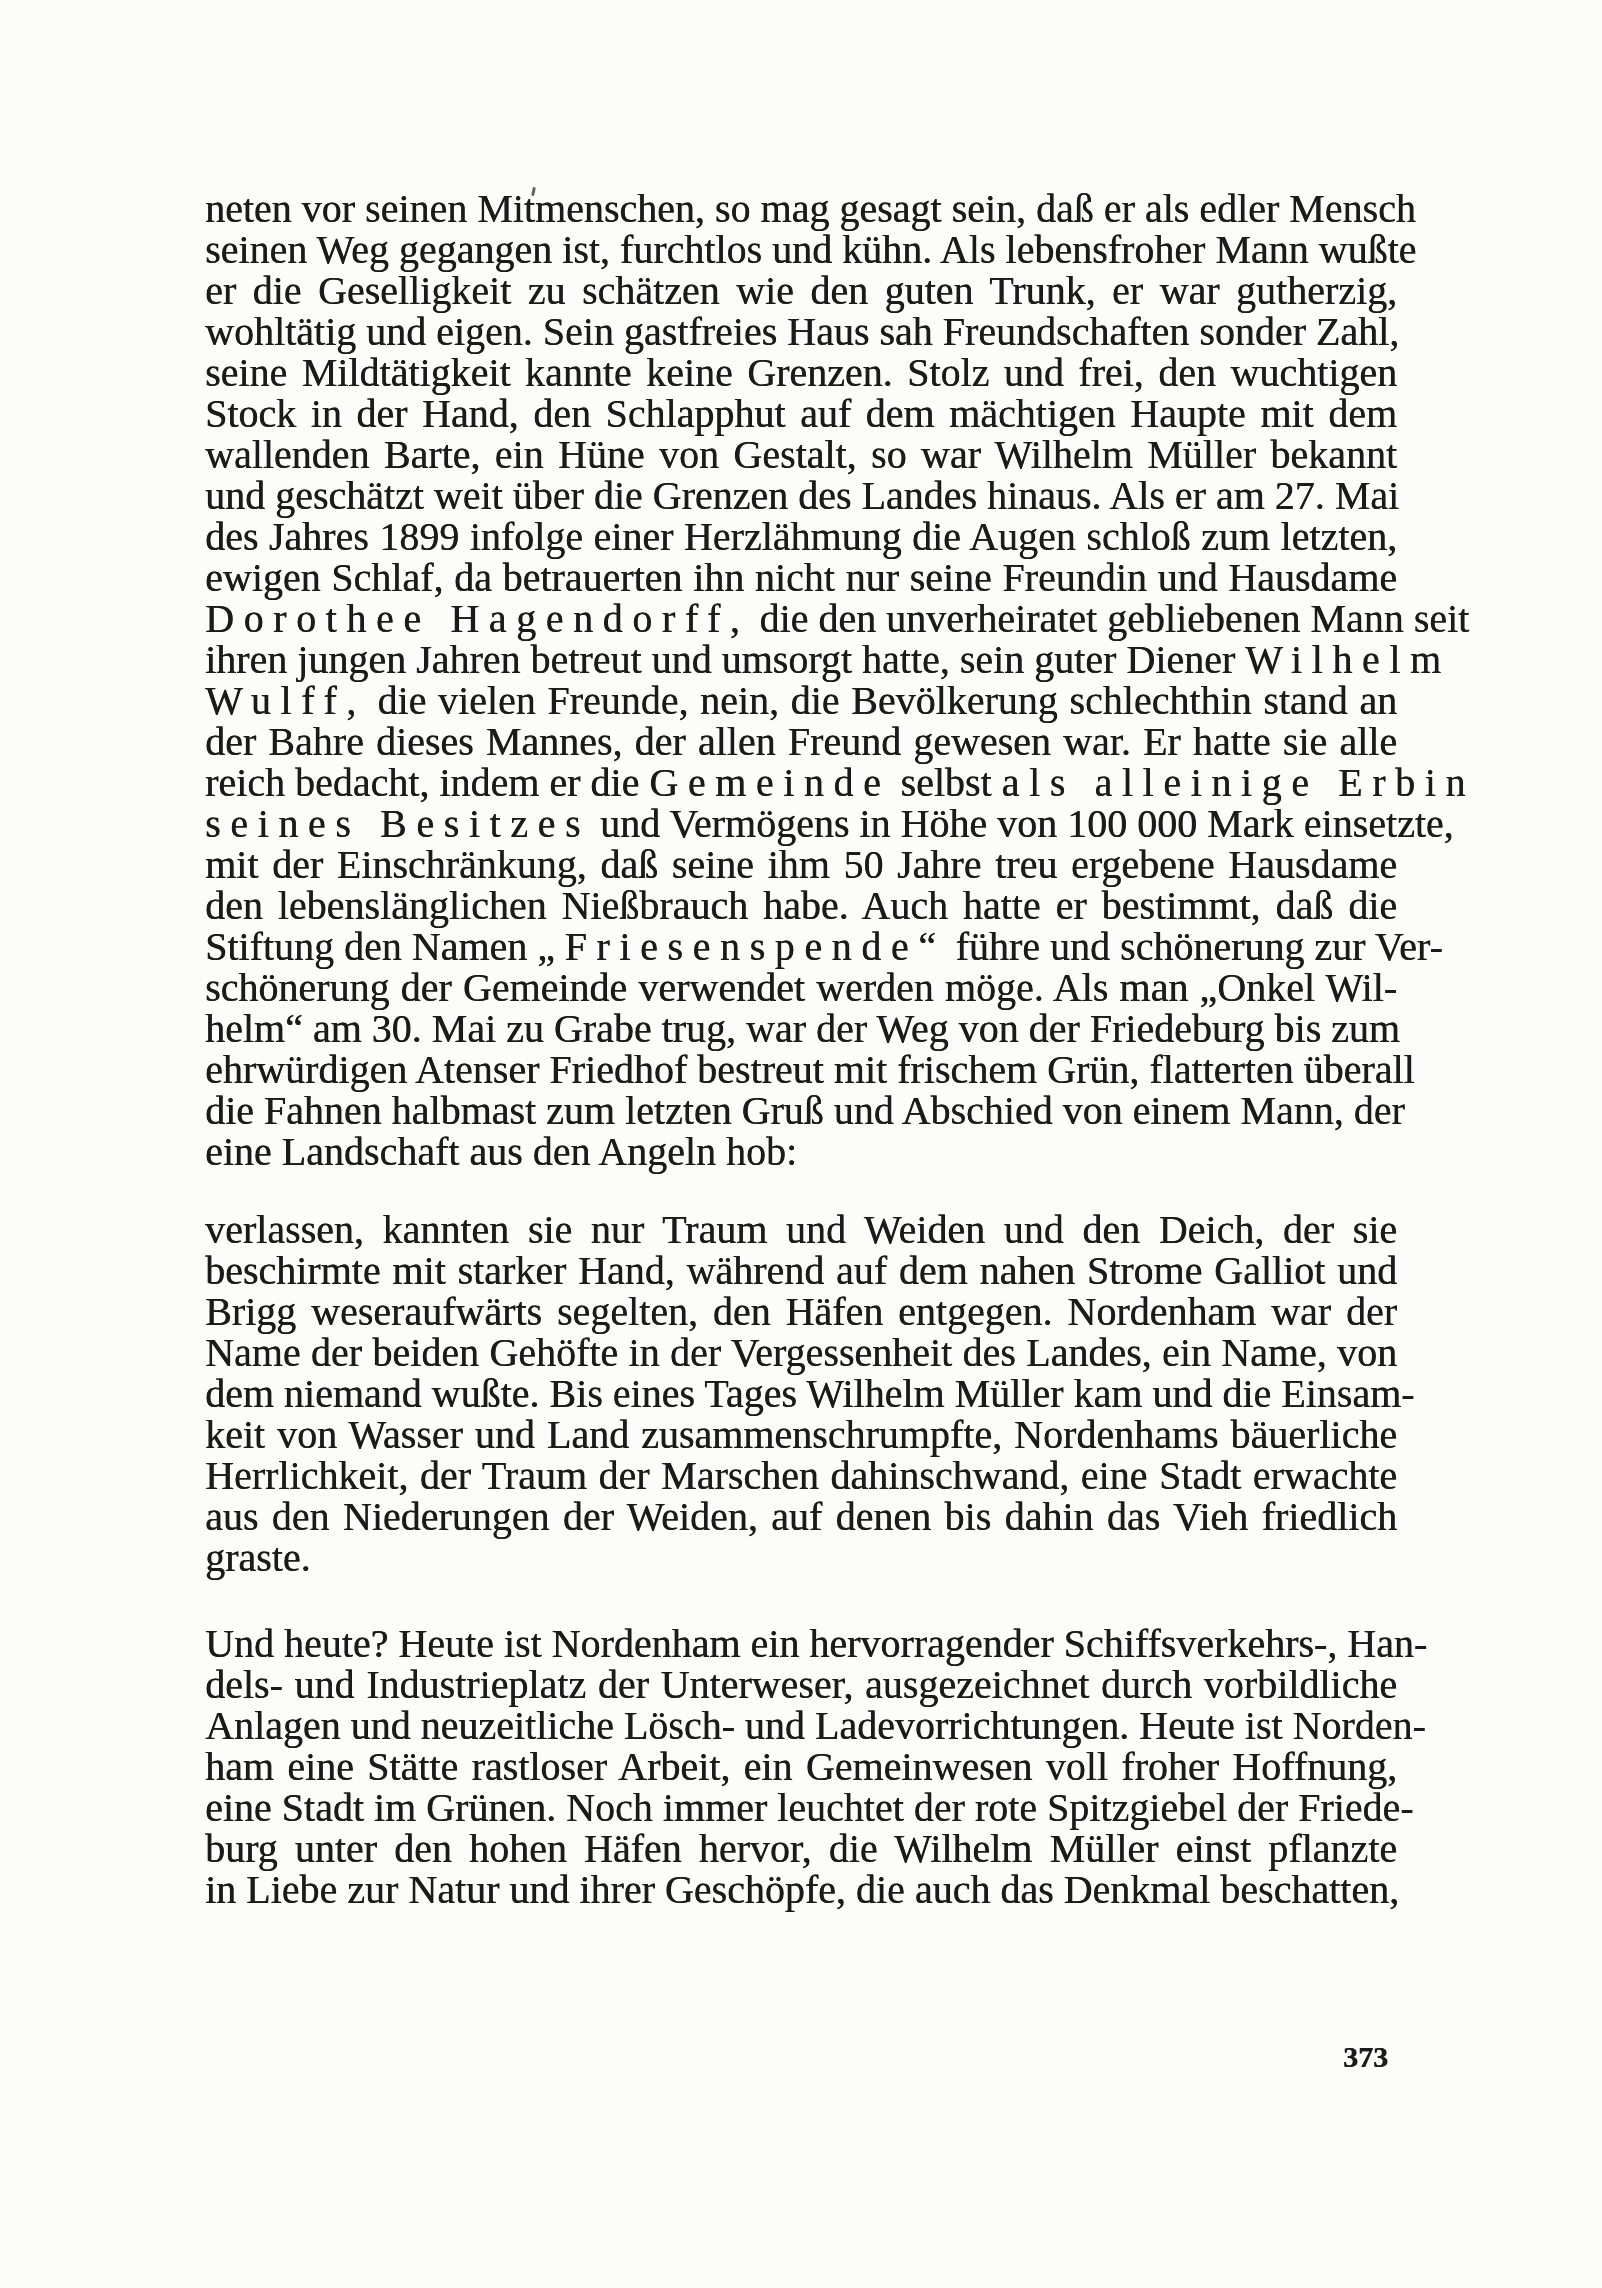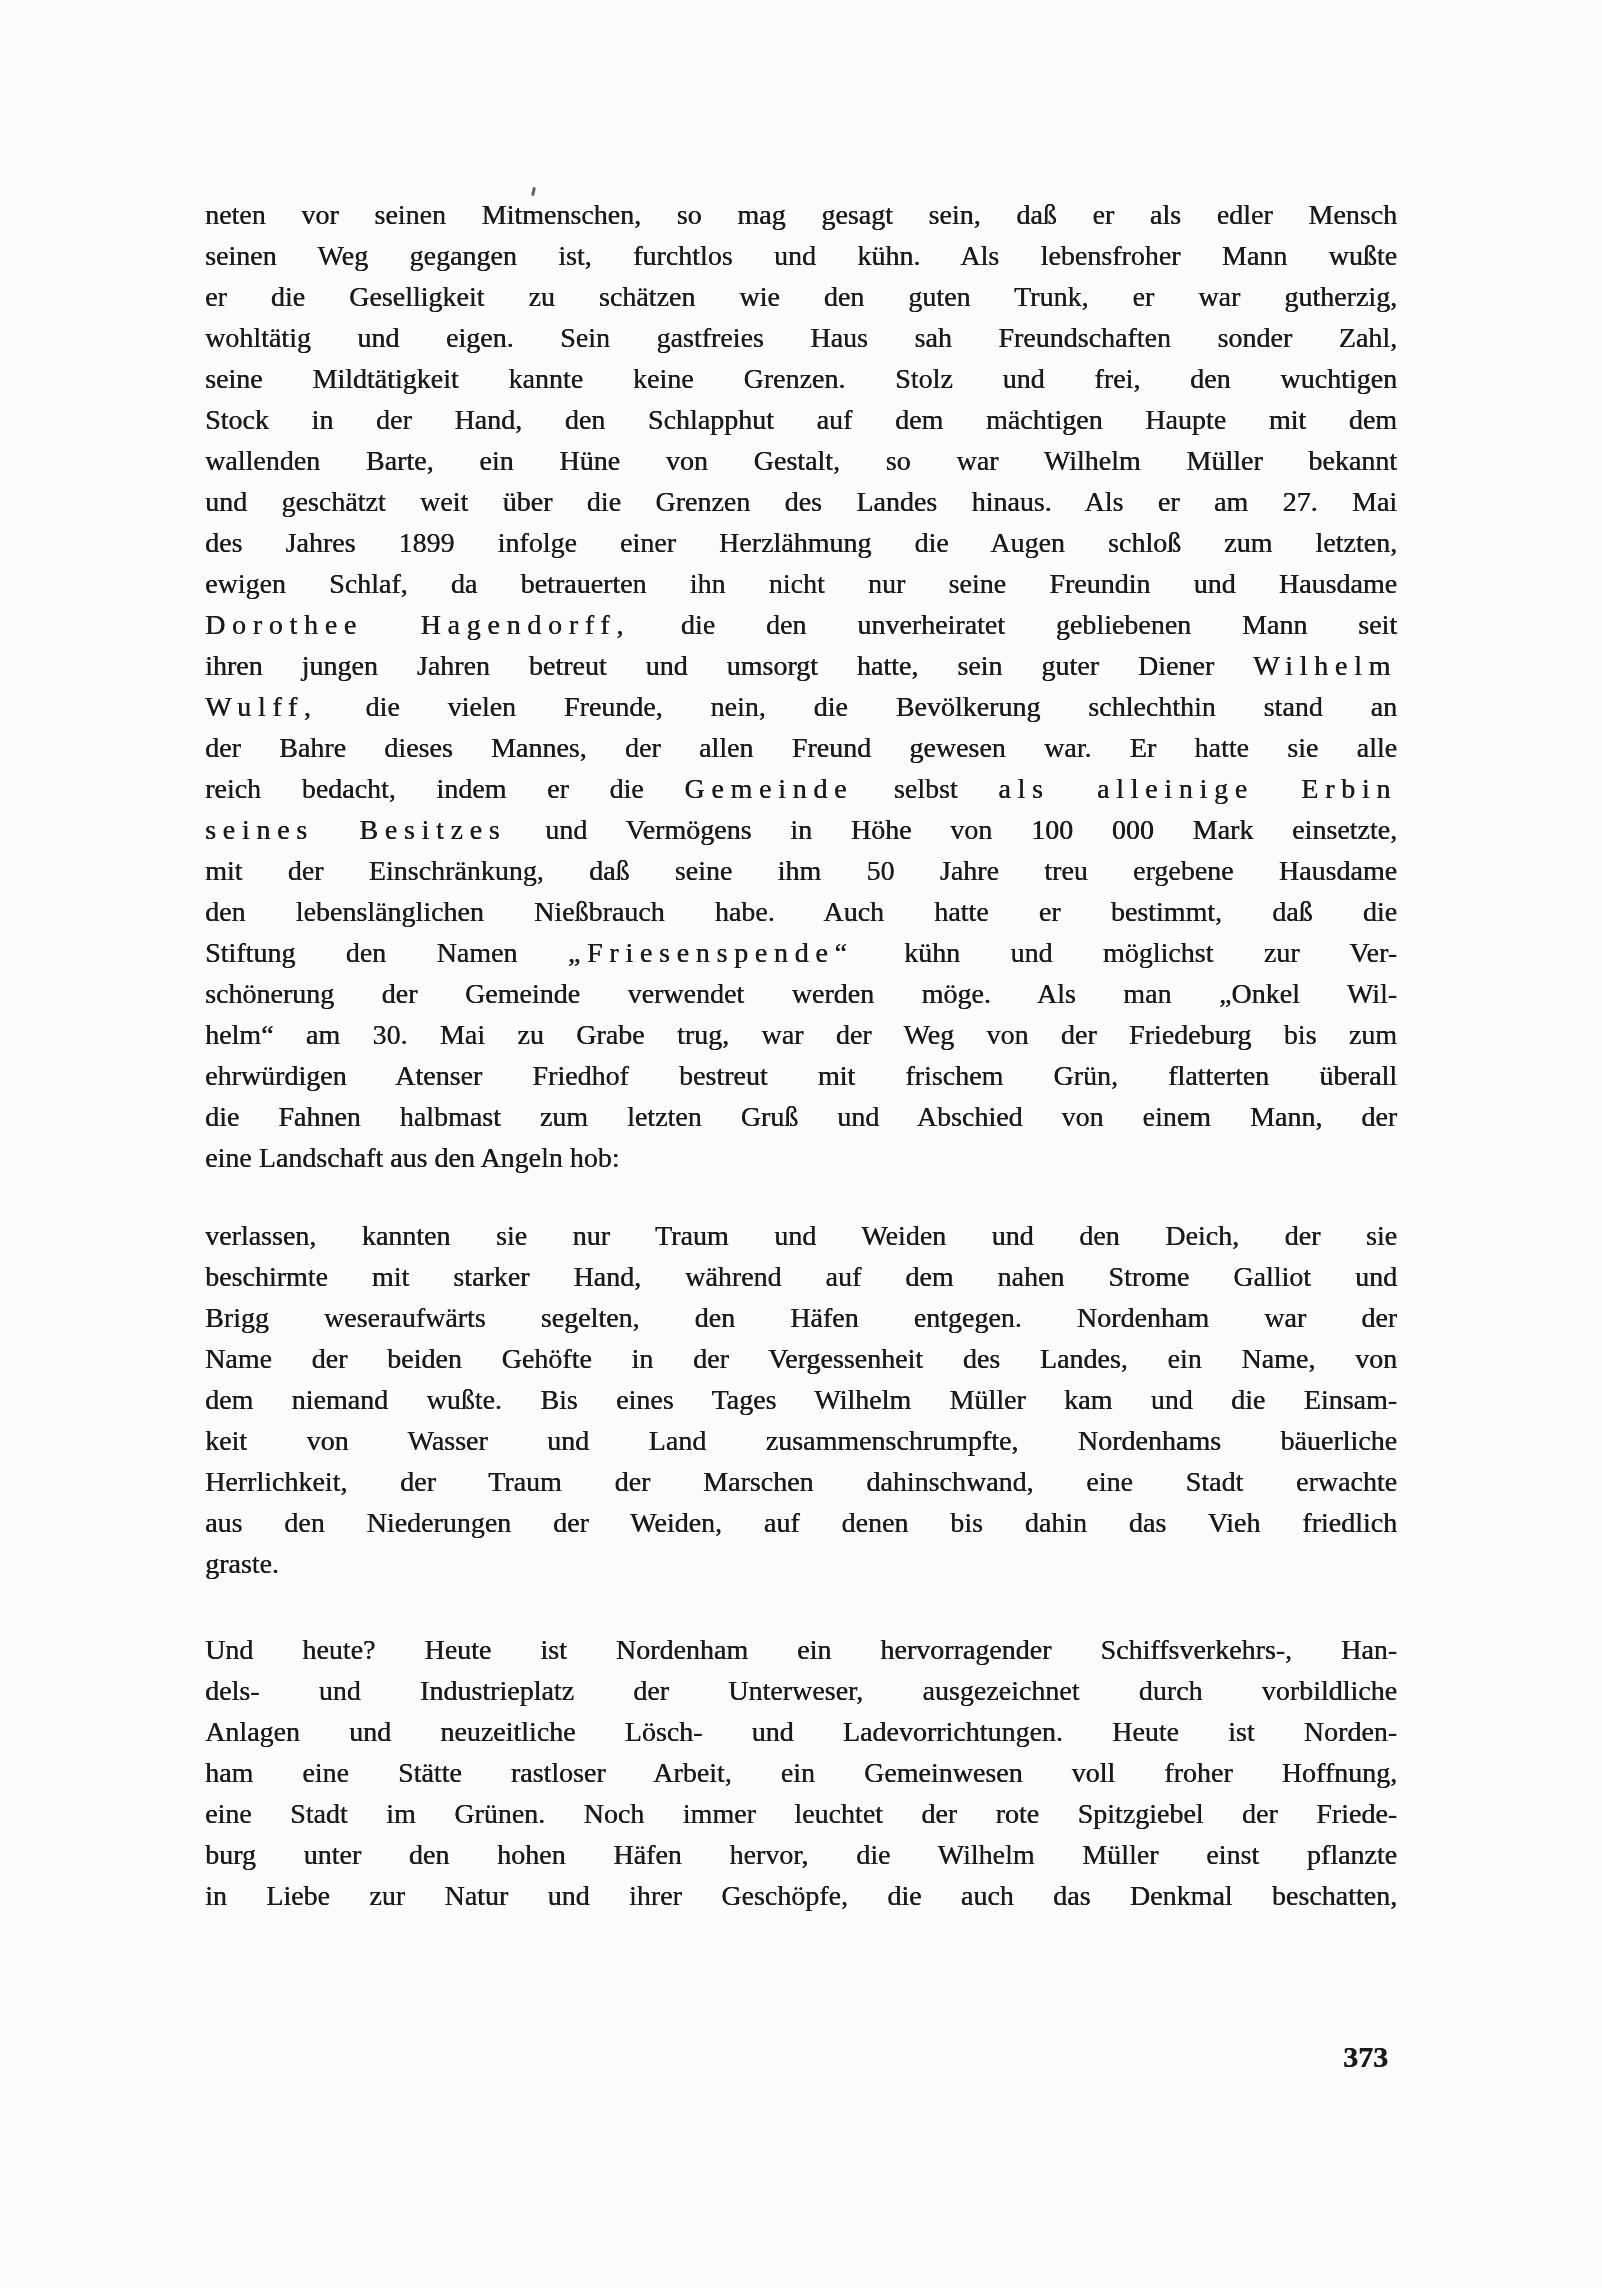--- a/index.html
+++ b/index.html
@@ -12,23 +12,23 @@
     width: 1602px;
     height: 2289px;
     background: var(--paper, #fcfcfa);
     color: var(--ink, #1b1b1b);
     font-family: "Liberation Serif", serif;
     overflow: hidden;
   }
   .text-block {
     position: absolute;
     left: 205px;
-    top: 194px;
+    top: 188px;
     width: 1192px;
-    font-size: 28px;
+    font-size: 40px;
     line-height: 41px;
   }
   .para { margin: 0; padding: 0; }
   .para-2 { margin-top: 37px; }
   .para-3 { margin-top: 45px; }
   .line {
     height: 41px;
     white-space: nowrap;
     text-align: justify;
     text-align-last: justify;
@@ -84,21 +84,21 @@
       <div class="line"><span>des Jahres 1899 infolge einer Herzlähmung die Augen schloß zum letzten,</span></div>
       <div class="line"><span>ewigen Schlaf, da betrauerten ihn nicht nur seine Freundin und Hausdame</span></div>
       <div class="line"><span class="sperr">Dorothee Hagendorff,</span><span> die den unverheiratet gebliebenen Mann seit</span></div>
       <div class="line"><span>ihren jungen Jahren betreut und umsorgt hatte, sein guter Diener </span><span class="sperr">Wilhelm</span></div>
       <div class="line"><span class="sperr">Wulff,</span><span> die vielen Freunde, nein, die Bevölkerung schlechthin stand an</span></div>
       <div class="line"><span>der Bahre dieses Mannes, der allen Freund gewesen war. Er hatte sie alle</span></div>
       <div class="line"><span>reich bedacht, indem er die </span><span class="sperr">Gemeinde</span><span> selbst </span><span class="sperr">als alleinige Erbin</span></div>
       <div class="line"><span class="sperr">seines Besitzes</span><span> und Vermögens in Höhe von 100&nbsp;000 Mark einsetzte,</span></div>
       <div class="line"><span>mit der Einschränkung, daß seine ihm 50 Jahre treu ergebene Hausdame</span></div>
       <div class="line"><span>den lebenslänglichen Nießbrauch habe. Auch hatte er bestimmt, daß die</span></div>
-      <div class="line"><span>Stiftung den Namen </span><span class="sperr">„Friesenspende“</span><span> kühn und möglichst zur Ver-</span></div>
+      <div class="line"><span>Stiftung den Namen </span><span class="sperr">„Friesenspende“</span><span> führe und schönerung zur Ver-</span></div>
       <div class="line"><span>schönerung der Gemeinde verwendet werden möge. Als man „Onkel Wil-</span></div>
       <div class="line"><span>helm“ am 30. Mai zu Grabe trug, war der Weg von der Friedeburg bis zum</span></div>
       <div class="line"><span>ehrwürdigen Atenser Friedhof bestreut mit frischem Grün, flatterten überall</span></div>
       <div class="line"><span>die Fahnen halbmast zum letzten Gruß und Abschied von einem Mann, der</span></div>
       <div class="line ragged"><span>eine Landschaft aus den Angeln hob:</span></div>
     </section>
 
     <section class="para para-2">
       <div class="line"><span>verlassen, kannten sie nur Traum und Weiden und den Deich, der sie</span></div>
       <div class="line"><span>beschirmte mit starker Hand, während auf dem nahen Strome Galliot und</span></div>

